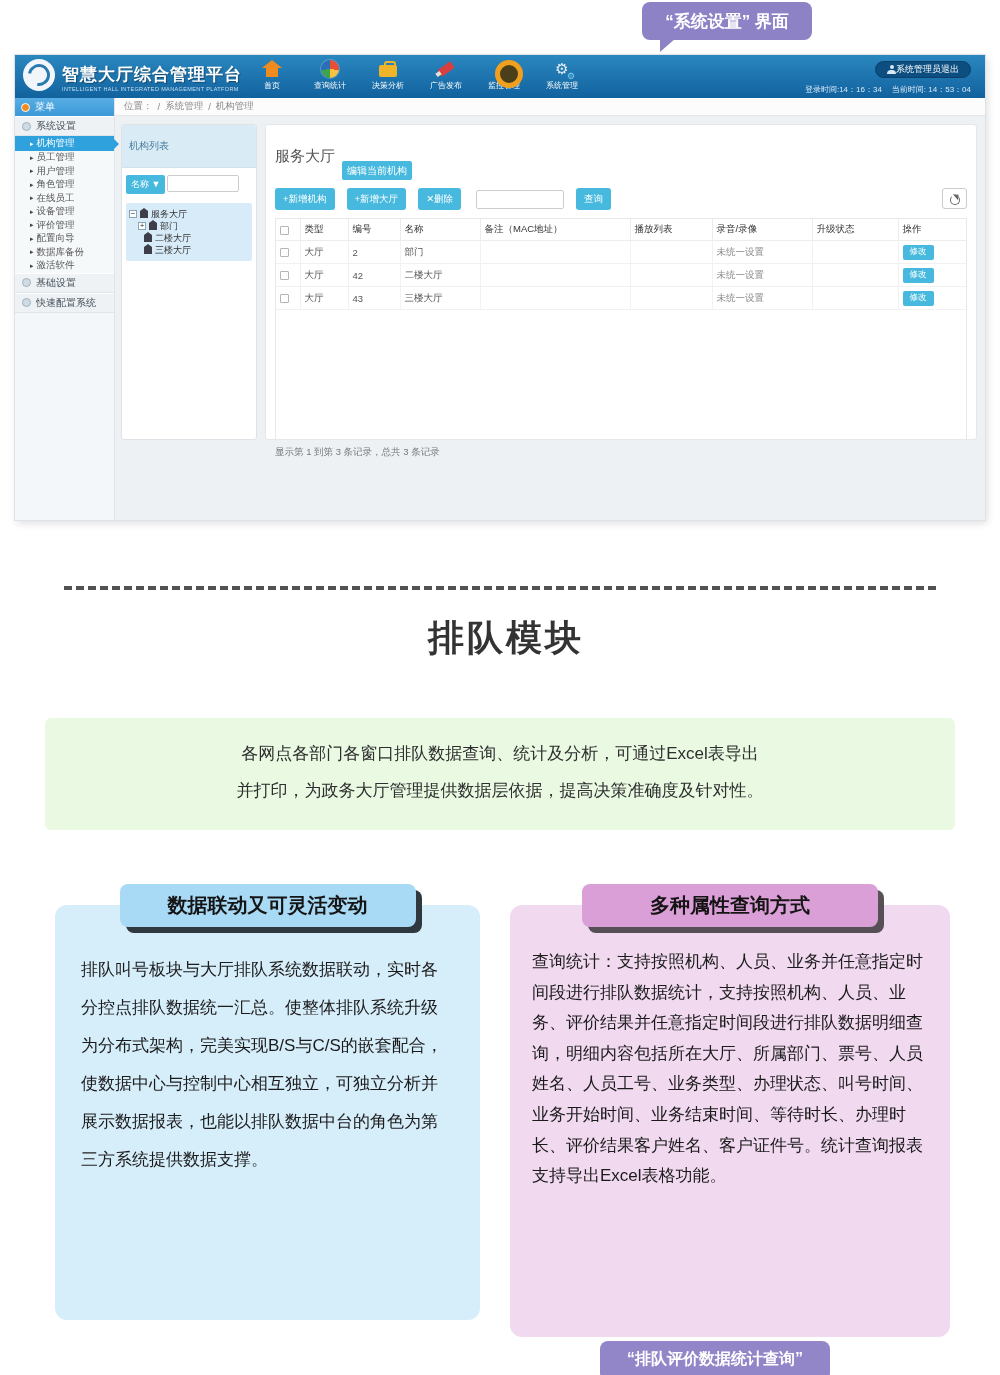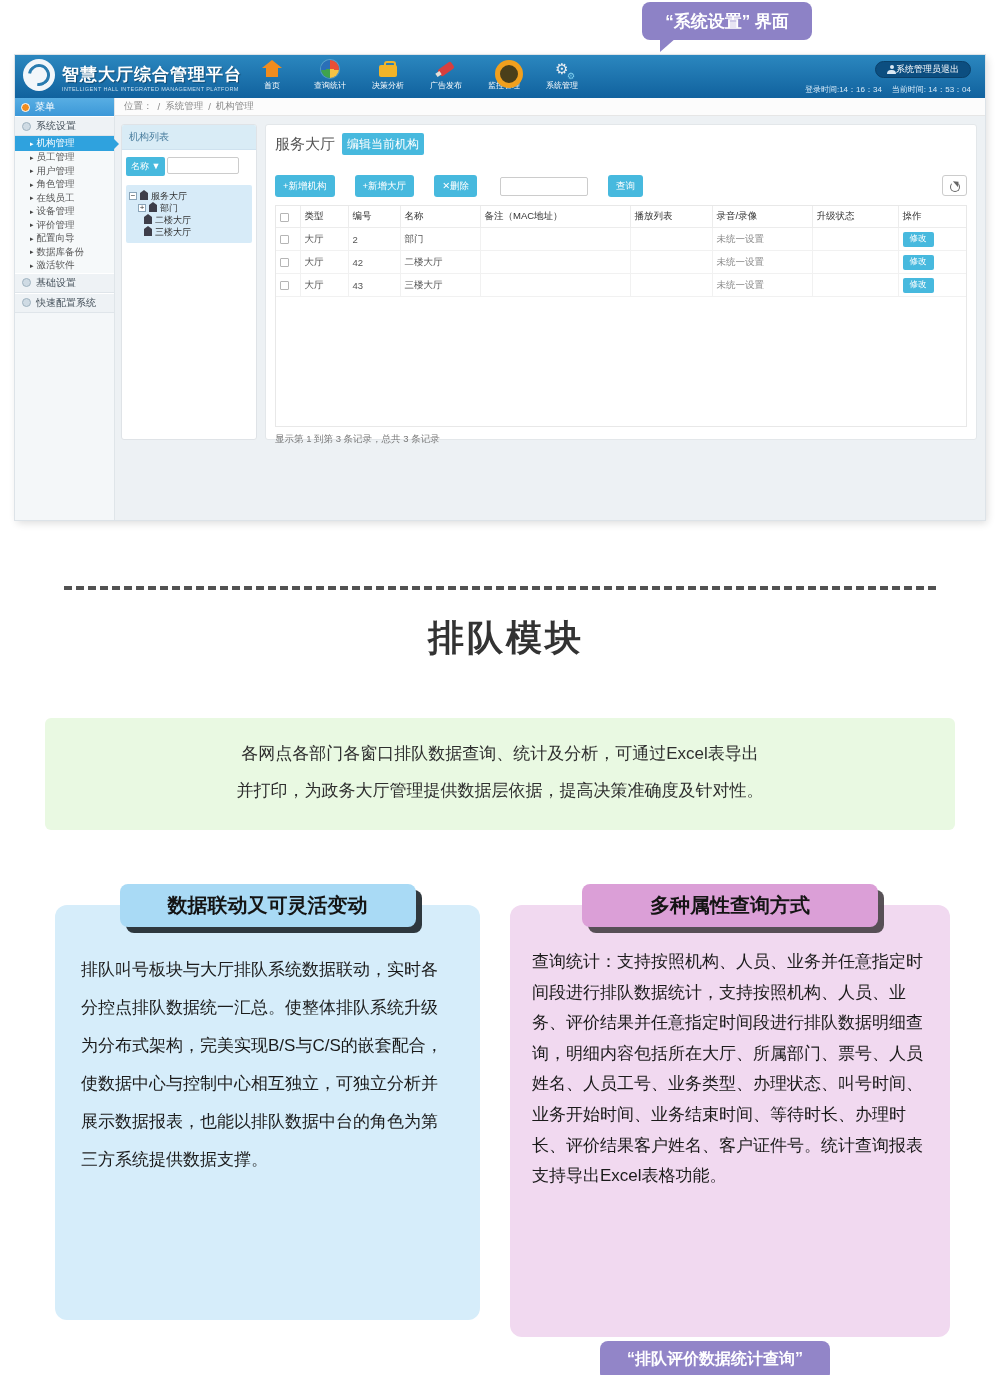--- a/index.html
+++ b/index.html
@@ -83,42 +83,42 @@
 
   .content { flex:1; display:flex; flex-direction:column; }
   .crumb-bar { height:18px; background:#fcfcfc; border-bottom:1px solid #e6e6e6; font-size:9.5px; color:#888;
                display:flex; align-items:center; gap:5px; padding-left:9px; }
   .crumb-link { cursor:pointer; }
   .content-inner { flex:1; background:#edf1f4; position:relative; }
 
   
   .org-panel { position:absolute; left:6px; top:8px; width:136px; height:316px; background:#fff;
                border:1px solid #dfe3e7; border-radius:3px; }
-  .panel-header { background:#d9ecf6; color:#497d9e; font-size:10px; padding:5px 7px;
+  .panel-header { background:#d9ecf6; color:#497d9e; font-size:10px; padding:14px 7px;
                   border-bottom:1px solid #cfe2ef; border-radius:2px 2px 0 0; }
   .filter-row { display:flex; padding:7px 4px 4px; }
   .btn-name { background:var(--accent-blue,#47b9de); color:#fff; font-size:9px; border:none; border-radius:2px;
               padding:3px 5px; cursor:pointer; flex:none; font-family:inherit; }
   .filter-input { width:72px; height:17px; border:1px solid #ccc; border-radius:2px; margin-left:2px; outline:none; }
   .tree { margin:5px 4px; background:#d7ebf8; border-radius:2px; padding:5px 3px; font-size:9px; color:#333; }
   .tree-row { display:flex; align-items:center; gap:3px; height:12px; white-space:nowrap; cursor:pointer; }
   .indent-1 { padding-left:9px; } .indent-2 { padding-left:15px; }
   .toggle { width:8px; height:8px; border:1px solid #8aa4b8; background:#fff; font-size:8px; line-height:6px;
             text-align:center; color:#333; flex:none; cursor:pointer; }
   .bld { width:8px; height:7px; background:#3e3e4a; position:relative; flex:none; margin-top:1px; }
   .bld::before { content:""; position:absolute; top:-3px; left:0; width:8px; height:3px; background:#3e3e4a;
                  clip-path:polygon(50% 0,100% 100%,0 100%); }
 
   
   .main-panel { position:absolute; left:150px; top:8px; right:8px; height:316px; background:#fff;
                 border:1px solid #e3e7ea; border-radius:3px; padding:8px 9px; }
   .mp-title-row { display:flex; align-items:center; gap:7px; }
   .mp-title { font-size:15px; color:#555; }
-  .badge { background:var(--accent-blue,#47b9de); color:#fff; font-size:12px; padding:2.5px 5px; border-radius:2px; cursor:pointer; }
-  .toolbar { display:flex; align-items:center; gap:20px; margin-top:20px; position:relative; }
+  .badge { background:var(--accent-blue,#47b9de); color:#fff; font-size:10px; padding:2.5px 5px; border-radius:2px; cursor:pointer;margin-top:28px; }
+  .toolbar { display:flex; align-items:center; gap:12px; margin-top:8px; position:relative; }
   .btn-blue { background:var(--accent-blue,#47b9de); color:#fff; border:none; border-radius:3px; font-size:9.5px;
               padding:4.5px 8px; cursor:pointer; font-family:inherit; white-space:nowrap; }
   .search-input { width:88px; height:19px; border:1px solid #ccc; border-radius:2px; margin-left:3px; outline:none; }
   .refresh-btn { position:absolute; right:0; top:0; width:25px; height:21px; background:#fff; border:1px solid #ccc;
                  border-radius:3px; cursor:pointer; }
   .refresh-ico { display:block; margin:2.5px auto 0; width:10px; height:10px; border:1.5px solid #666;
                  border-radius:50%; border-top-color:transparent; position:relative; }
   .refresh-ico::after { content:""; position:absolute; right:-2px; top:-2px; border-left:4px solid transparent;
                         border-right:4px solid transparent; border-bottom:4px solid #666; transform:rotate(50deg); }
 

